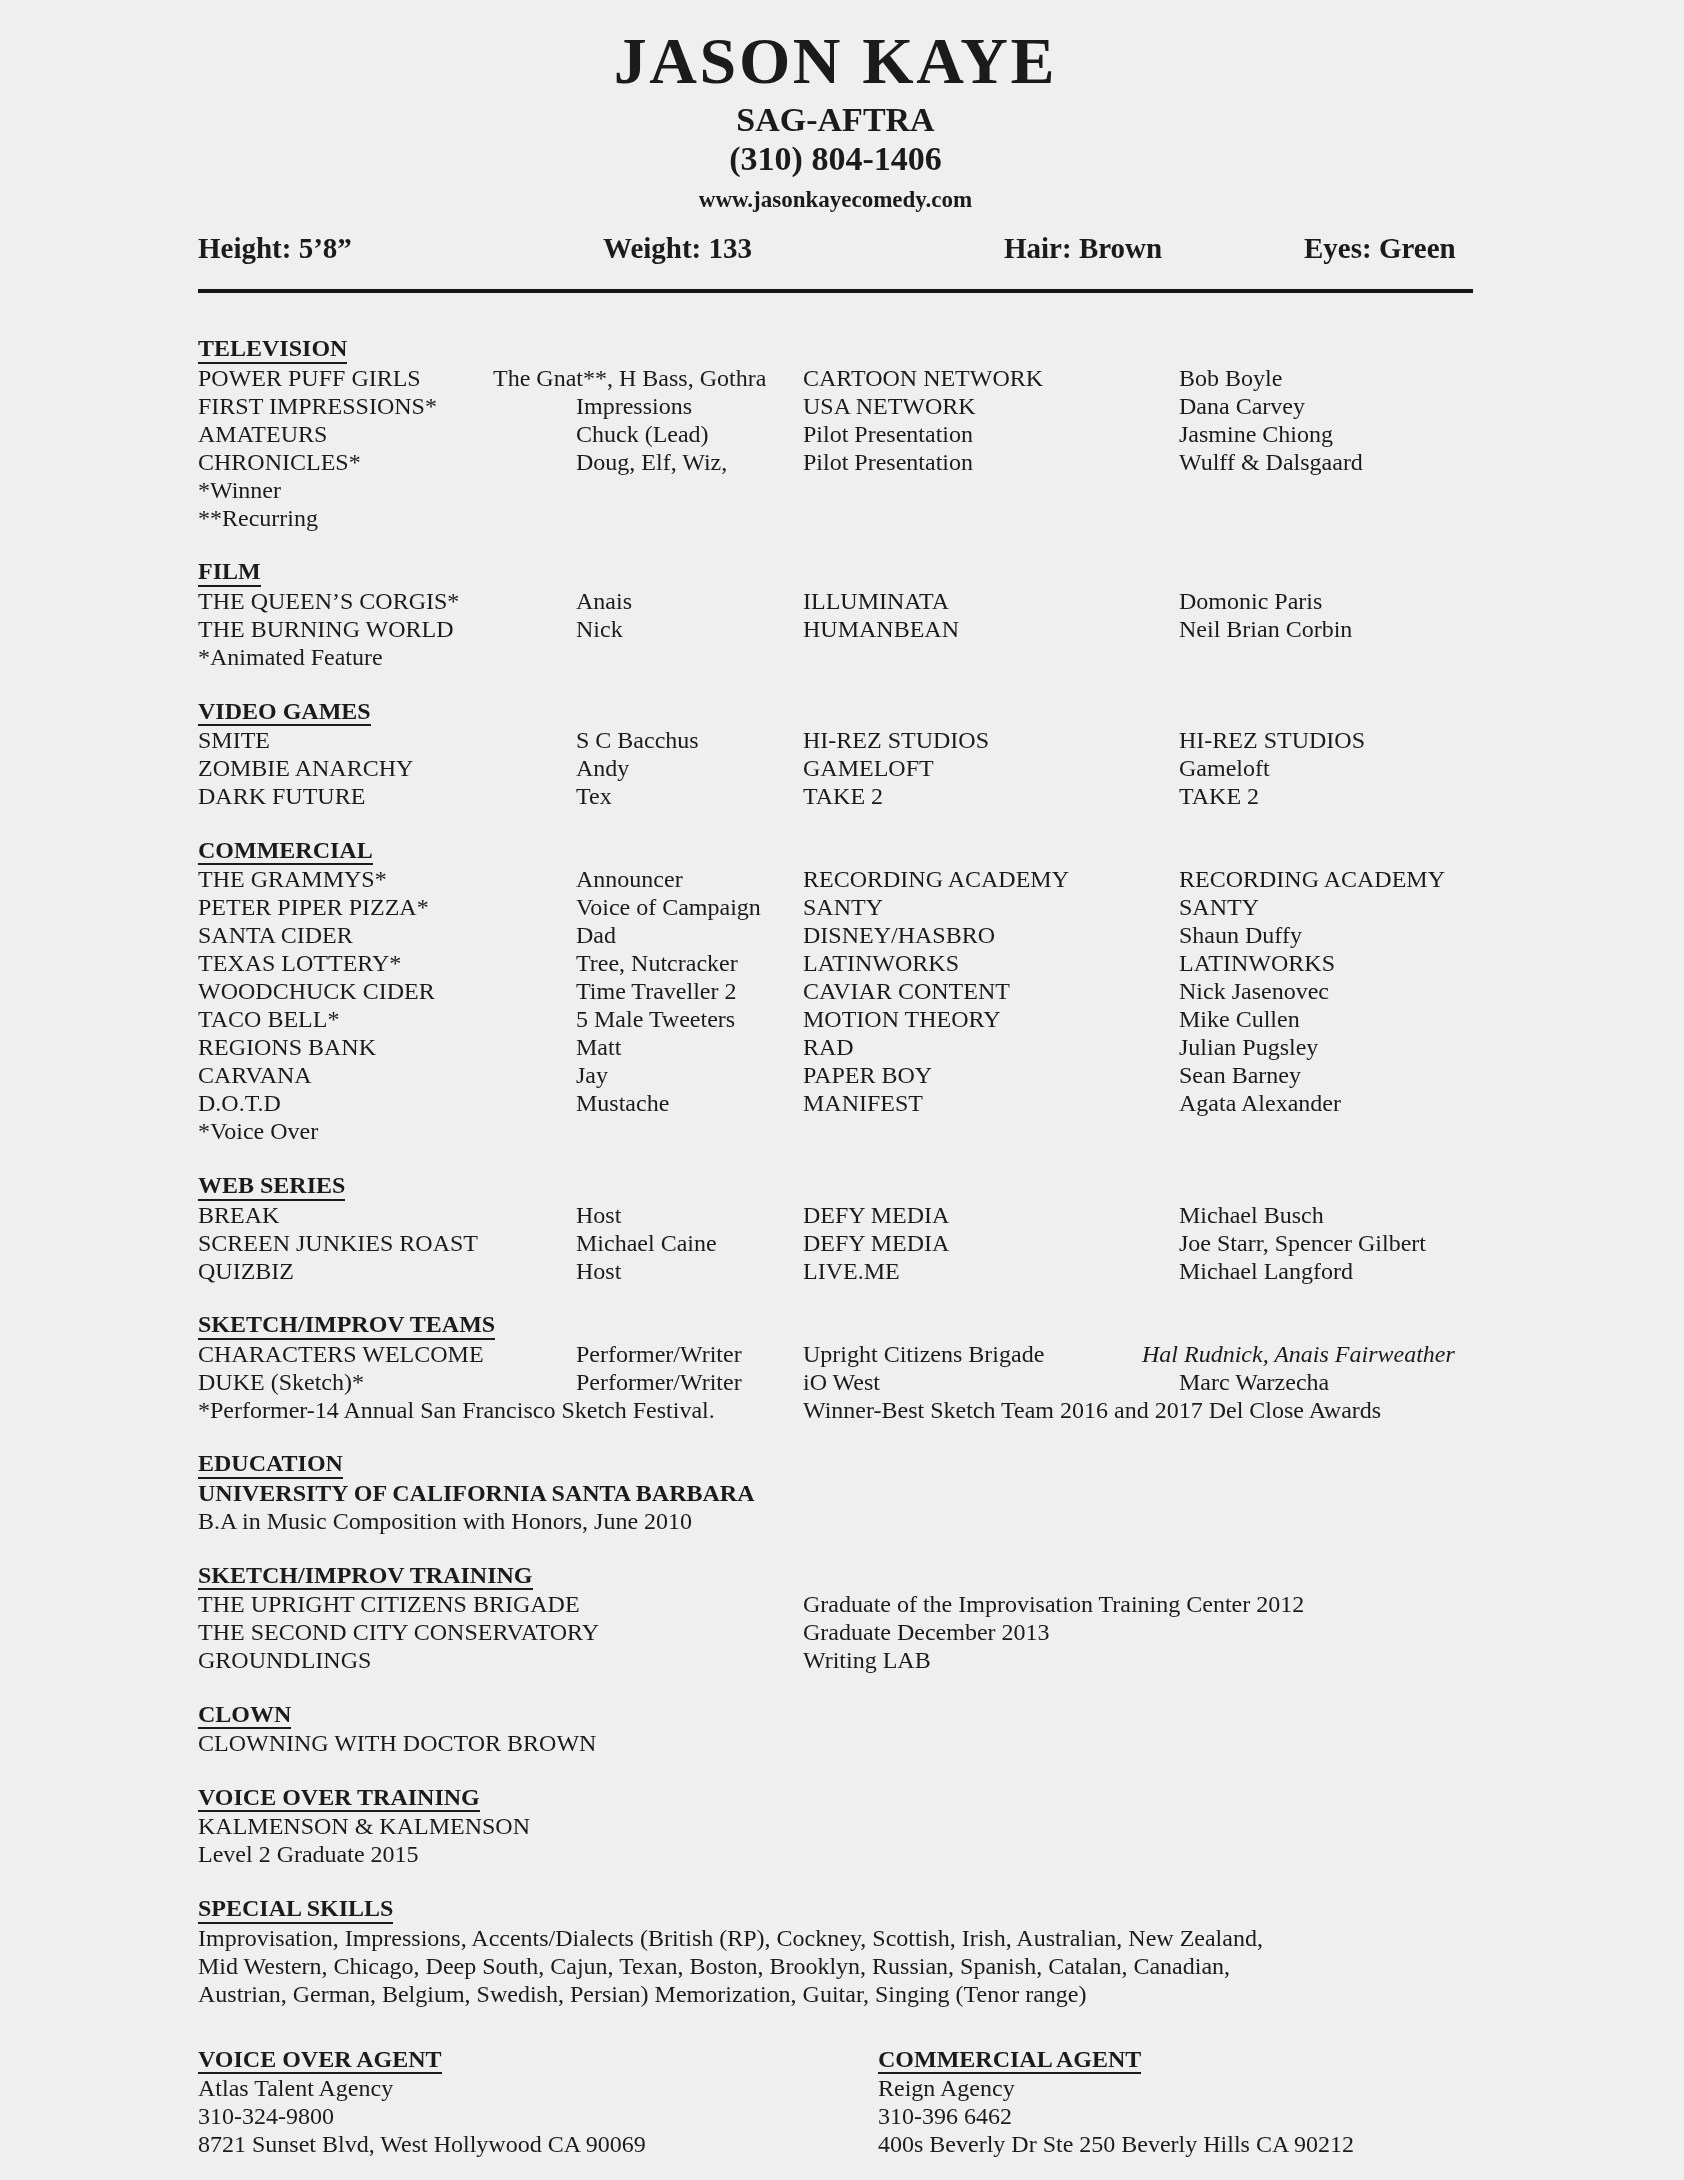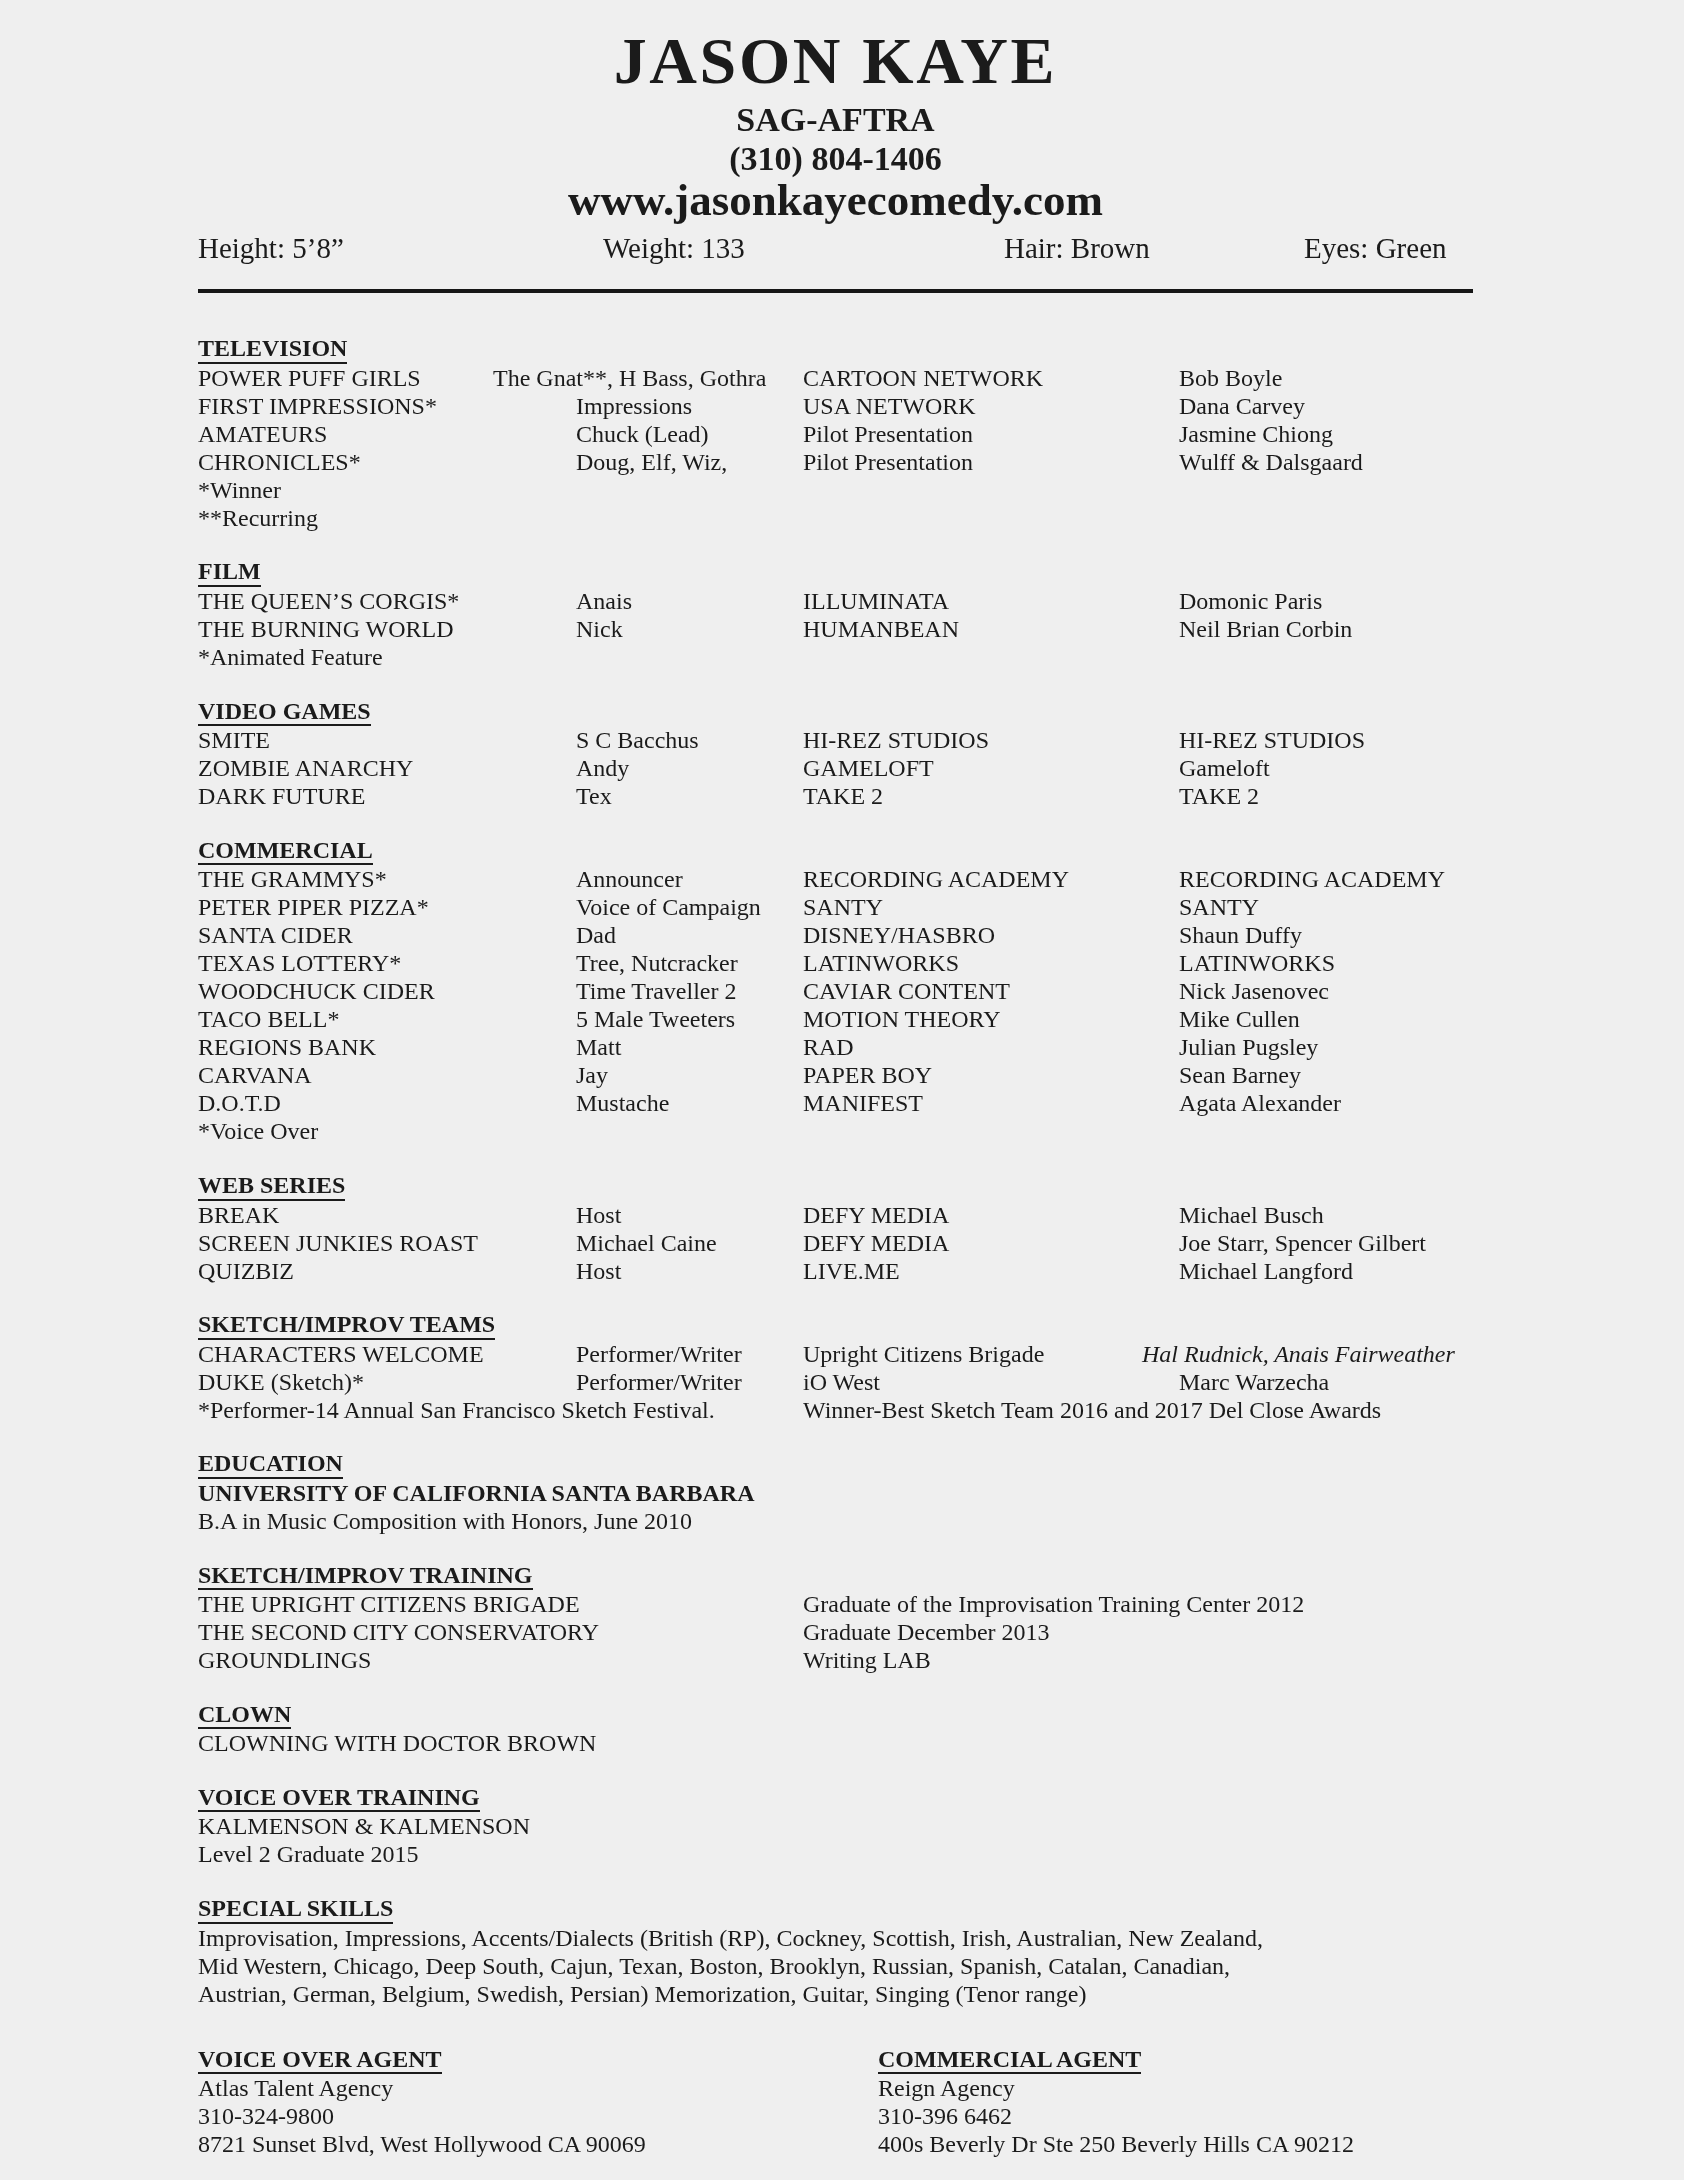--- a/index.html
+++ b/index.html
@@ -11,27 +11,27 @@
     font-size:24px;
     overflow:hidden;
   }
   .page { position:relative; width:1454px; height:2181px; }
   .content { margin-left:198px; width:1275px; }
 
   .header { text-align:center; padding-top:22px; }
   .name    { font-size:66px; line-height:78px; font-weight:bold; letter-spacing:2.6px; }
   .union   { font-size:34px; line-height:39px; font-weight:bold; }
   .phone   { font-size:34px; line-height:40px; font-weight:bold; }
-  .website { font-size:45px; line-height:42px; font-weight:bold; }
+  .website { font-size:23px; line-height:42px; font-weight:bold; }
 
   .stats {
     margin-top:10.2px;
     display:grid;
     grid-template-columns:405px 401px 300px 1fr;
-    font-size:29px; font-weight:normal; line-height:34px;
+    font-size:29px; font-weight:bold; line-height:34px;
     white-space:nowrap;
   }
   .divider { margin-top:24px; border-bottom:4.3px solid #161616; width:1275px; }
 
   .section { margin-top:25.6px; }
   .section.first { margin-top:41px; }
   .section.agents-gap { margin-top:37px; }
 
   .sec-title-line { line-height:28px; }
   .sec-title {

